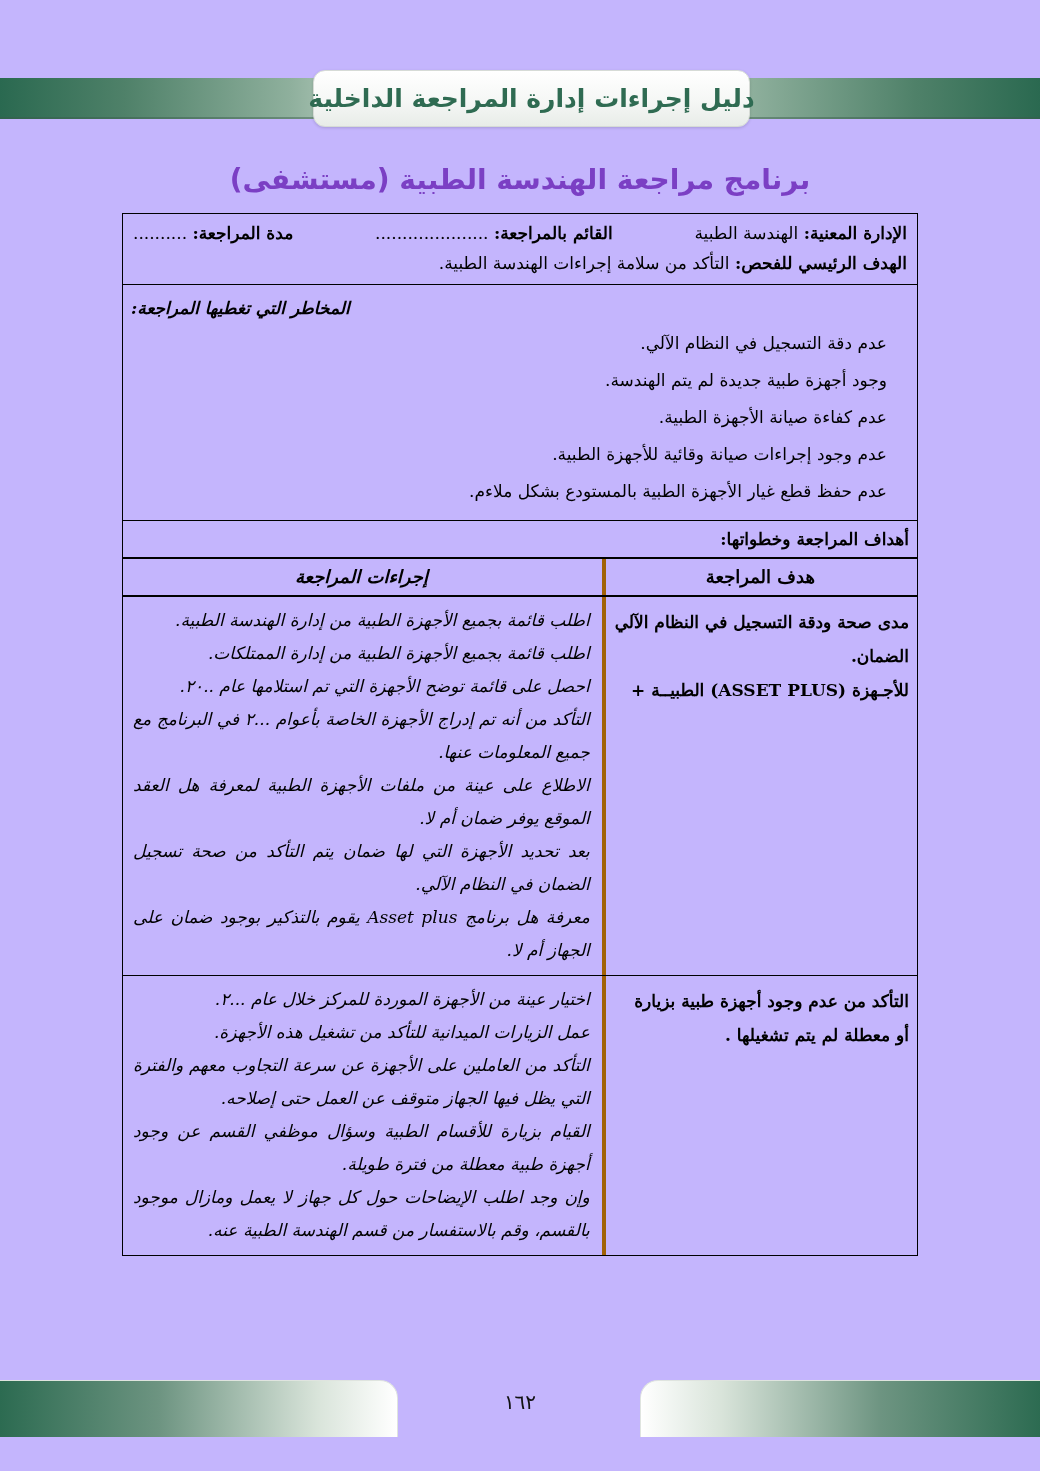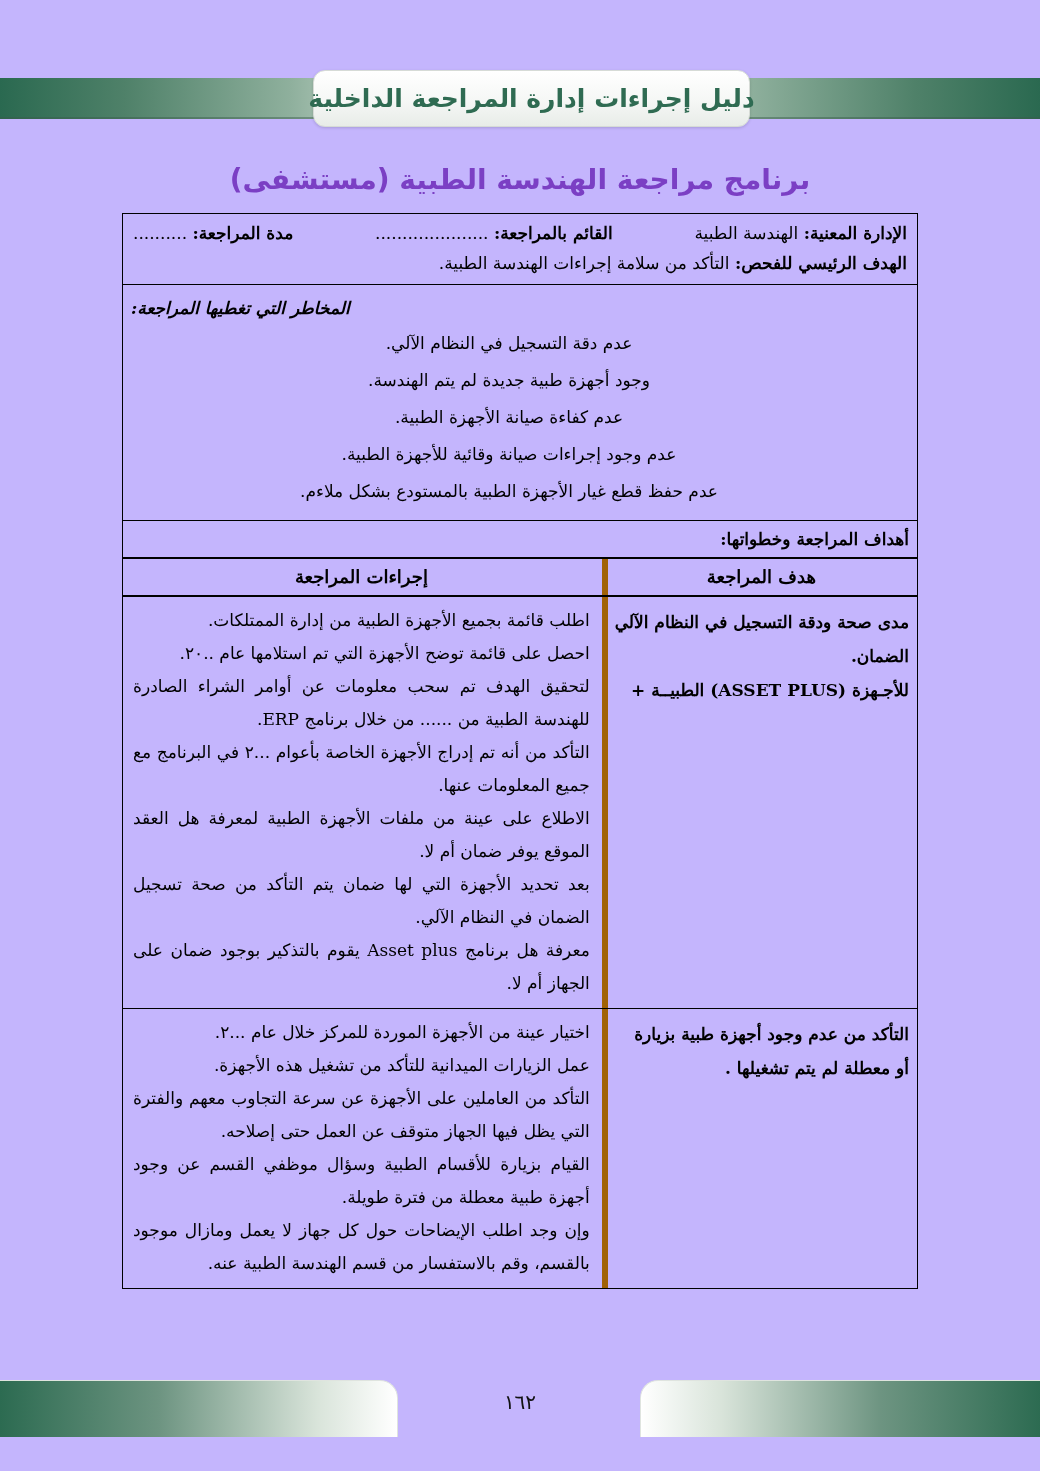--- a/index.html
+++ b/index.html
@@ -53,35 +53,36 @@
   b{font-weight:bold;}
   
   .row-info{padding:4px 10px 6px 10px;line-height:30px;}
   .info-line-1{display:flex;justify-content:space-between;}
   .info-seg{white-space:nowrap;}
   .info-line-2{text-align:right;}
   
   .row-risks{padding:6px 8px 10px 8px;}
   .risks-heading{font-weight:bold;line-height:34px;text-align:left;font-style:italic;}
   .risk-items{padding-right:22px;}
-  .risk-item{line-height:37px;text-align:center;}
+  .risk-item{line-height:37px;text-align:right;}
   
   .row-goals{padding:2px 8px;line-height:32px;font-weight:bold;text-align:right;}
   
   .tr-cols{display:flex;align-items:stretch;}
   .thick-top{border-top:2px solid #000;}
   .cell-obj{
-    width:39.7%;border-left:6px solid #a16207;
+    width:39.7%;border-left:4px solid #a16207;
     padding:8px 8px 8px 6px;
     font-weight:bold;line-height:34px;
   }
   .cell-proc{
     width:60.3%;
     padding:7px 12px 8px 10px;
     line-height:33px;
+    font-style:italic;
   }
   .col-head{font-weight:bold;text-align:center;font-size:18px;line-height:34px;padding-top:1px;padding-bottom:1px;}
   .obj-line{text-align:right;}
   .row-one .obj-lines .obj-line:nth-child(2){text-align:justify;text-align-last:justify;}
   .para{
     text-align:justify;text-align-last:right;
     margin:0;
   }
   
   .footer-left-bar{
@@ -148,23 +149,23 @@
 
     <div class="tr-block tr-cols thick-top row-one">
       <div class="cell-obj">
         <div class="obj-lines">
             <div class="obj-line">مدى صحة ودقة التسجيل في النظام الآلي</div>
             <div class="obj-line">الضمان.</div>
             <div class="obj-line">للأجـهزة (ASSET PLUS) الطبيــة +</div>
           </div>
       </div>
       <div class="cell-proc">
+          <p class="para">اطلب قائمة بجميع الأجهزة الطبية من إدارة الهندسة الطبية.</p>
           <p class="para">اطلب قائمة بجميع الأجهزة الطبية من إدارة الممتلكات.</p>
           <p class="para">احصل على قائمة توضح الأجهزة التي تم استلامها عام ..٢٠.</p>
-          <p class="para">لتحقيق الهدف تم سحب معلومات عن أوامر الشراء الصادرة للهندسة الطبية من ...... من خلال برنامج ERP.</p>
           <p class="para">التأكد من أنه تم إدراج الأجهزة الخاصة بأعوام ...٢ في البرنامج مع جميع المعلومات عنها.</p>
           <p class="para">الاطلاع على عينة من ملفات الأجهزة الطبية لمعرفة هل العقد الموقع يوفر ضمان أم لا.</p>
           <p class="para">بعد تحديد الأجهزة التي لها ضمان يتم التأكد من صحة تسجيل الضمان في النظام الآلي.</p>
           <p class="para">معرفة هل برنامج Asset plus يقوم بالتذكير بوجود ضمان على الجهاز أم لا.</p>
         </div>
     </div>
 
     <div class="tr-block tr-cols">
       <div class="cell-obj">
         <div class="obj-lines">

